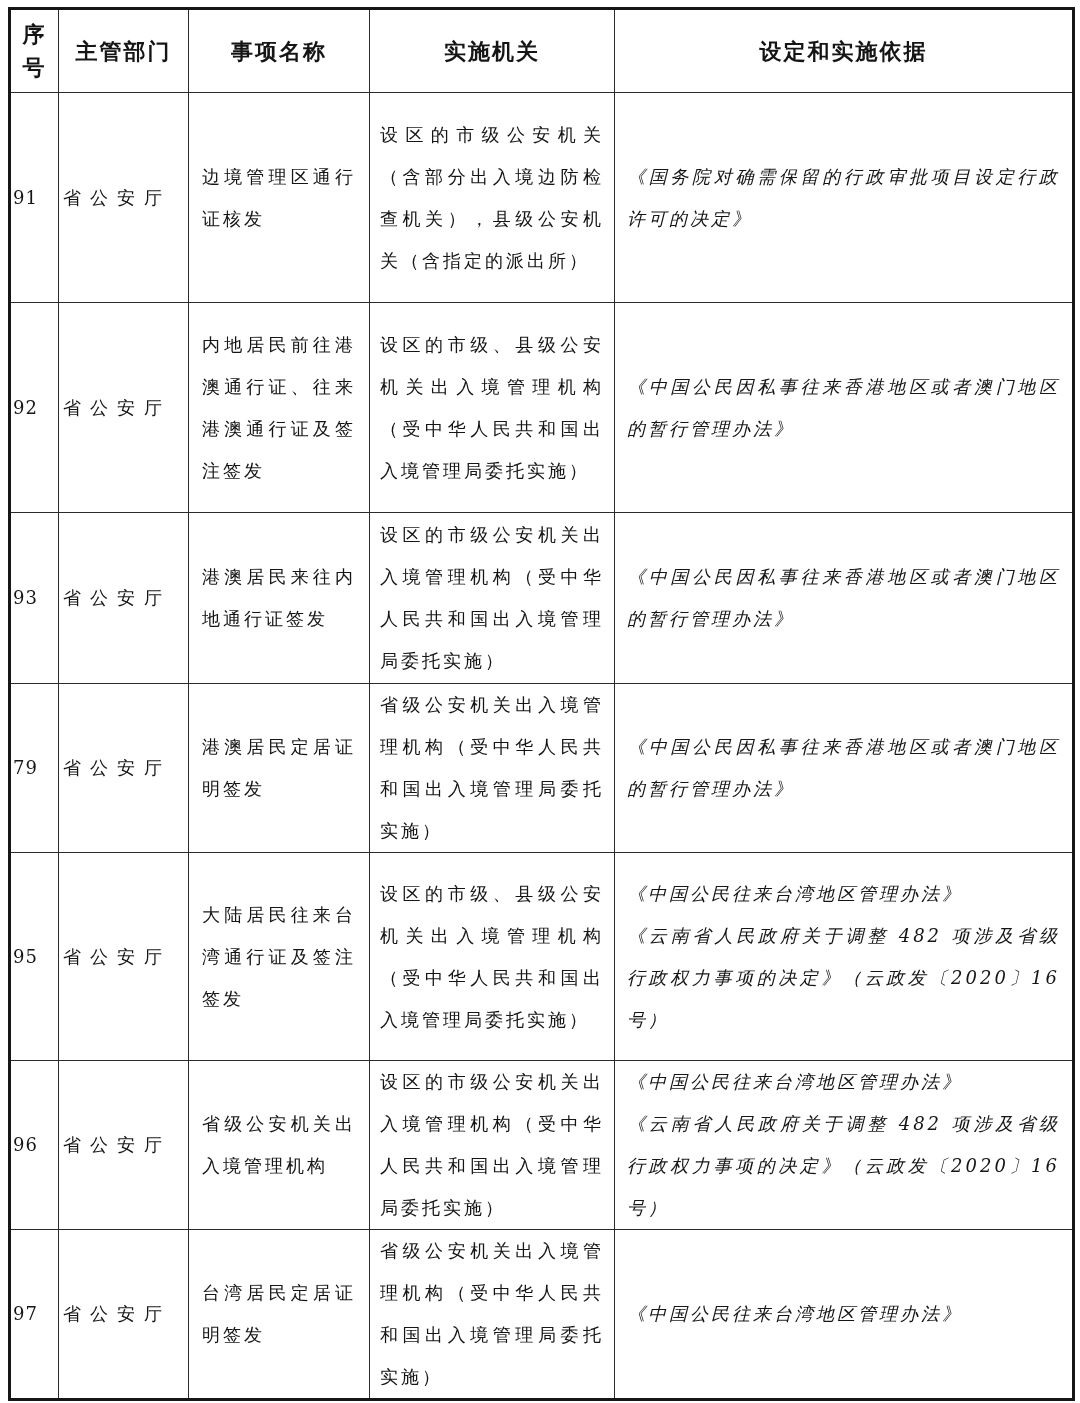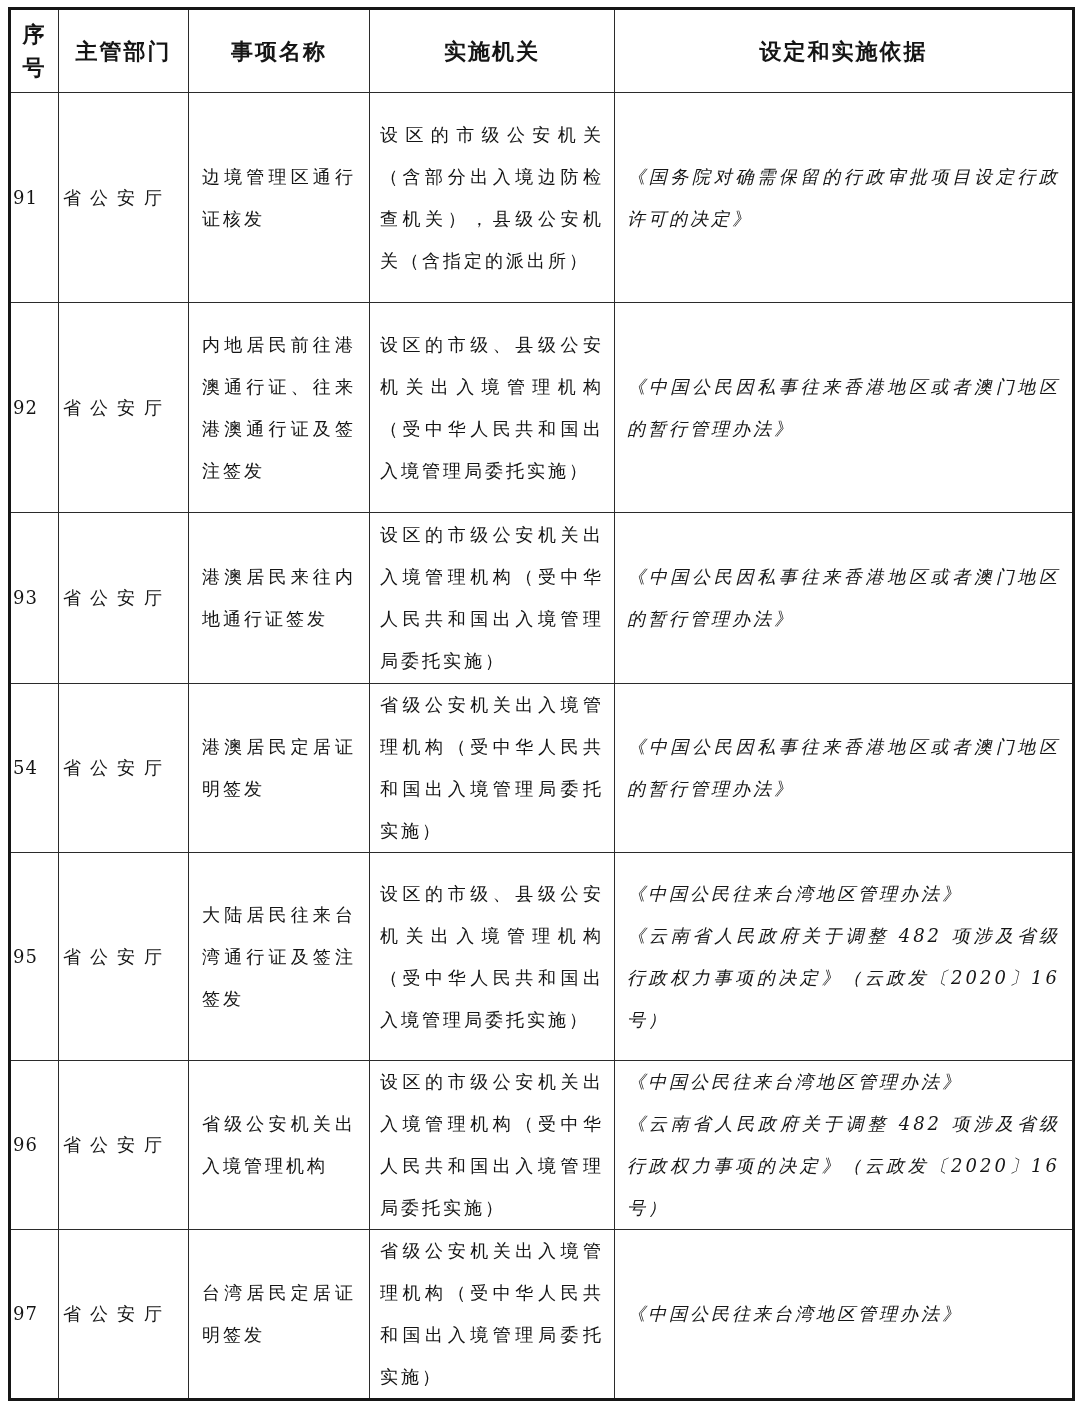--- a/index.html
+++ b/index.html
@@ -123,21 +123,21 @@
         <tr>
     <td class="c-no">93</td>
     <td class="c-dept"><span class="sp">省公安厅</span></td>
     <td class="c-name">港澳居民来往内地通行证签发</td>
     <td class="c-agency">设区的市级公安机关出入境管理机构（受中华人民共和国出入境管理局委托实施）</td>
     <td class="c-basis">
             <p>《中国公民因私事往来香港地区或者澳门地区的暂行管理办法》</p>
           </td>
   </tr>
         <tr>
-    <td class="c-no">54</td>
+    <td class="c-no">79</td>
     <td class="c-dept"><span class="sp">省公安厅</span></td>
     <td class="c-name">港澳居民定居证明签发</td>
     <td class="c-agency">省级公安机关出入境管理机构（受中华人民共和国出入境管理局委托实施）</td>
     <td class="c-basis">
             <p>《中国公民因私事往来香港地区或者澳门地区的暂行管理办法》</p>
           </td>
   </tr>
         <tr>
     <td class="c-no">95</td>
     <td class="c-dept"><span class="sp">省公安厅</span></td>

